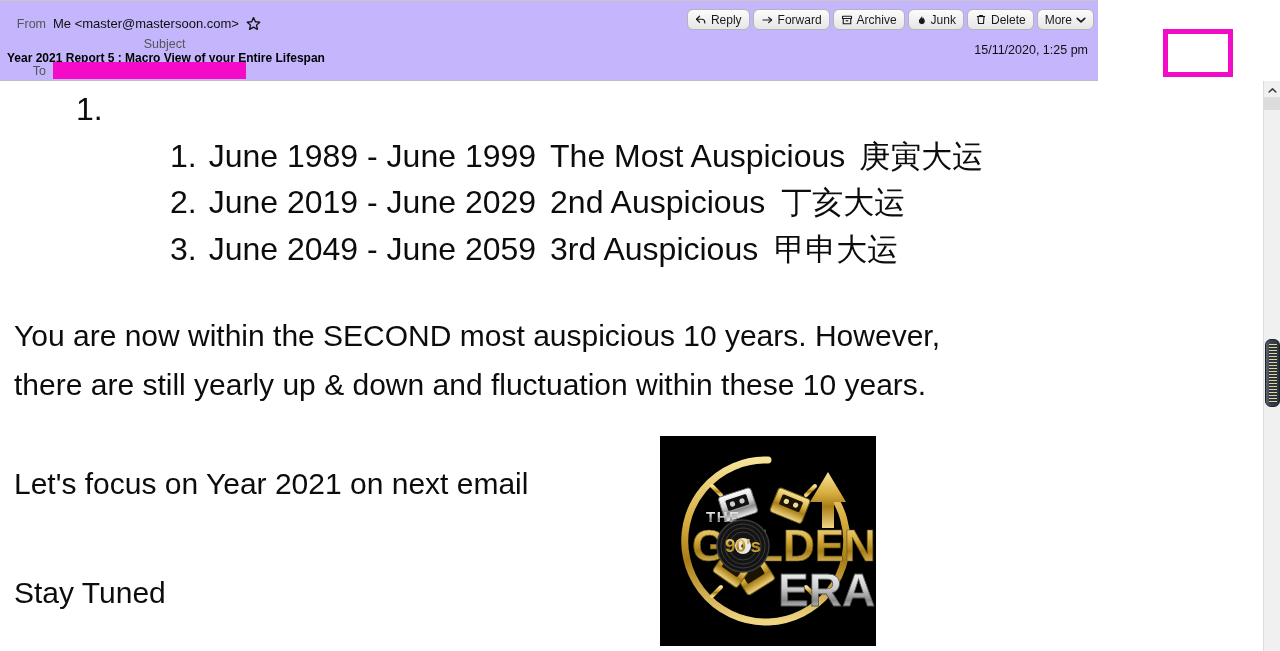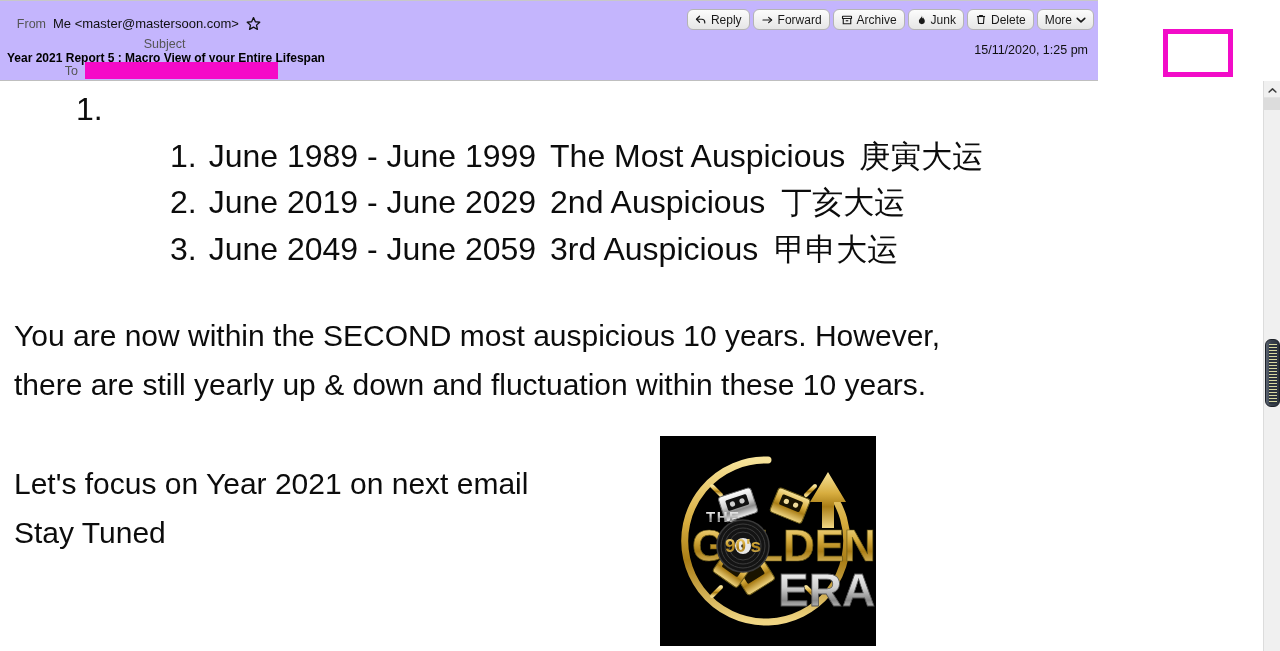--- a/index.html
+++ b/index.html
@@ -29,21 +29,21 @@
   .hdr-row {
     position: absolute;
     left: 0;
     display: flex;
     align-items: center;
     height: 21px;
     white-space: nowrap;
   }
   .hdr-row-from    { top: 12px; }
   .hdr-row-subject { top: 36px; flex-direction: column; }
-  .hdr-row-to      { top: 59px; margin-left: 32px; }
+  .hdr-row-to      { top: 59px; }
 
   .hdr-label {
     display: inline-block;
     width: 46px;
     text-align: right;
     font-size: 12.5px;
     color: #555555;
     font-family: "Liberation Sans", sans-serif;
   }
 
@@ -172,21 +172,21 @@
     font-size: 31px;
   }
 
   .para {
     padding-left: 14px;
     font-size: 30px;
     line-height: 1.65;
   }
   .para-1 { margin-top: 45px; }
   .para-2 { margin-top: 49px; }
-  .para-3 { }
+  .para-3 { margin-top: 60px; }
 
   
   .logo-box {
     position: absolute;
     left: 660px;
     top: 355px;
     width: 216px;
     height: 210px;
     background: #eab308;
     overflow: hidden;

